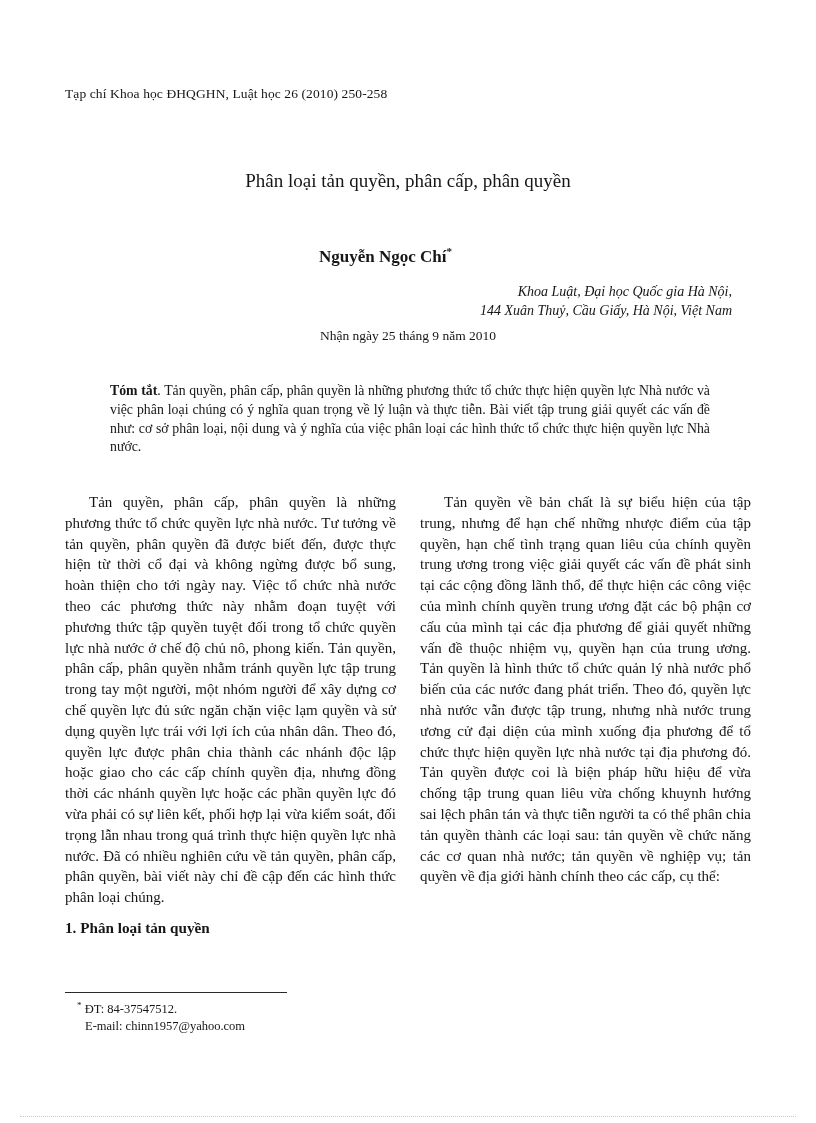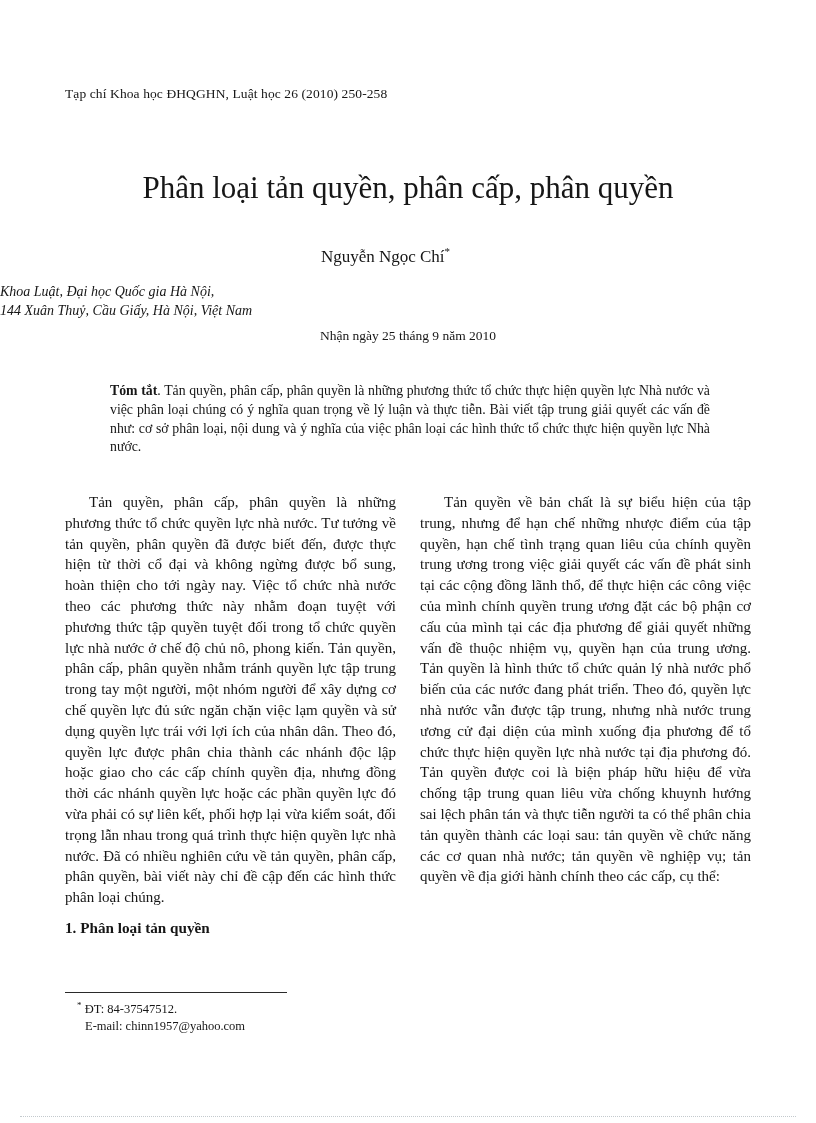--- a/index.html
+++ b/index.html
@@ -23,40 +23,41 @@
     font-size: 13.5px;
     letter-spacing: 0.1px;
   }
   .title {
     position: absolute;
     top: 170px;
     left: 0;
     width: 816px;
     margin: 0;
     text-align: center;
-    font-size: 31px;
+    font-size: 19px;
     font-weight: normal;
   }
   .author {
     position: absolute;
     top: 245px;
     left: 0;
     width: 771px;
     text-align: center;
     font-size: 17px;
+    font-weight: bold;
   }
   .author sup {
     font-size: 11px;
   }
   .affiliation {
     position: absolute;
     top: 282px;
     left: 0;
     width: 732px;
-    text-align: left;
+    text-align: right;
     font-style: italic;
     font-size: 14px;
     line-height: 19px;
   }
   .received {
     position: absolute;
     top: 328px;
     left: 0;
     width: 816px;
     text-align: center;

